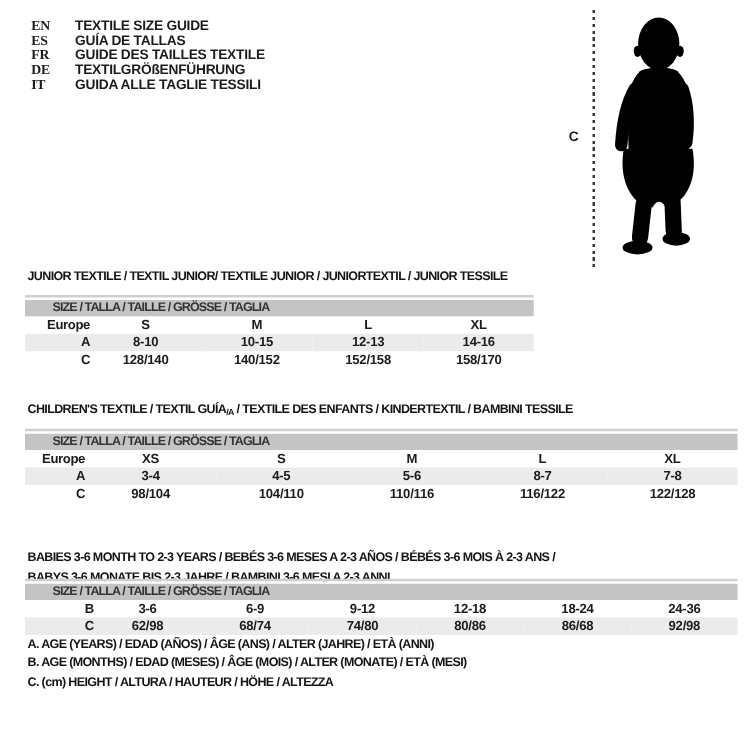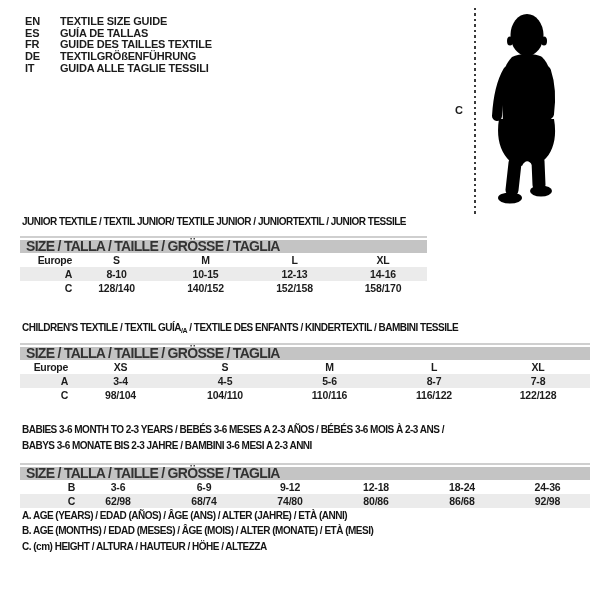--- a/index.html
+++ b/index.html
@@ -9,50 +9,50 @@
     font-family:"Liberation Sans", sans-serif;
     font-weight:bold;
     color:#1c1c1c;
     overflow:hidden;
   }
   .abs { position:absolute; }
 
   
   .lang-block { left:25px; top:16px; font-size:11px; line-height:11.7px; letter-spacing:-0.2px; }
   .lang-row { display:flex; }
-  .lang-code { width:35px; flex:0 0 35px; }
+  .lang-code { width:35px; flex:0 0 35px;font-family:Liberation Serif, serif; }
 
   
   .figure-line {
     left:474px; top:8px; width:2px; height:206px;
     background:repeating-linear-gradient(to bottom, #3a3a3a 0 2.5px, transparent 2.5px 5.5px);
   }
   .figure-label { left:455px; top:104px; font-size:11px; }
   .baby-svg { left:486px; top:11px; }
 
   
   .sec-title { font-size:10px; letter-spacing:-0.5px; line-height:15.5px; color:#141414; white-space:nowrap; }
   .title-sub { font-size:7px; vertical-align:-2px; }
   .tbl-wrap { }
   .topline { height:2px; background:#cfcfcf; margin-bottom:2px; }
   .size-bar {
     height:13px; background:#c4c4c4; color:#333;
-    font-size:14px; letter-spacing:-0.7px; line-height:13px;
-    padding-left:6px; white-space:nowrap;
+    font-size:10px; letter-spacing:-0.7px; line-height:13px;
+    padding-left:22px; white-space:nowrap;
   }
   table { border-collapse:collapse; table-layout:fixed; }
   td { height:14px; font-size:10.5px; letter-spacing:-0.2px; text-align:center; padding:0; vertical-align:middle; white-space:nowrap; }
   td.lbl { text-align:right; padding-left:2px; letter-spacing:-0.3px; }
   tr.stripe td { background:#ebebeb; }
 
   #sec-junior   { left:22px; top:214px; }
   #tbl-junior   { left:20px; top:236px; width:407px; }
   #sec-children { left:22px; top:320px; }
   #tbl-children { left:20px; top:343px; width:570px; }
-  #sec-babies   { left:22px; top:422px; }
+  #sec-babies   { left:22px; top:439px; }
   #tbl-babies   { left:20px; top:463px; width:570px; }
 
   
   .notes { left:22px; top:508px; font-size:10px; letter-spacing:-0.5px; line-height:15.3px; color:#141414; }
 </style>
 </head>
 <body>
 
 <div class="abs lang-block">
   <div class="lang-row">

